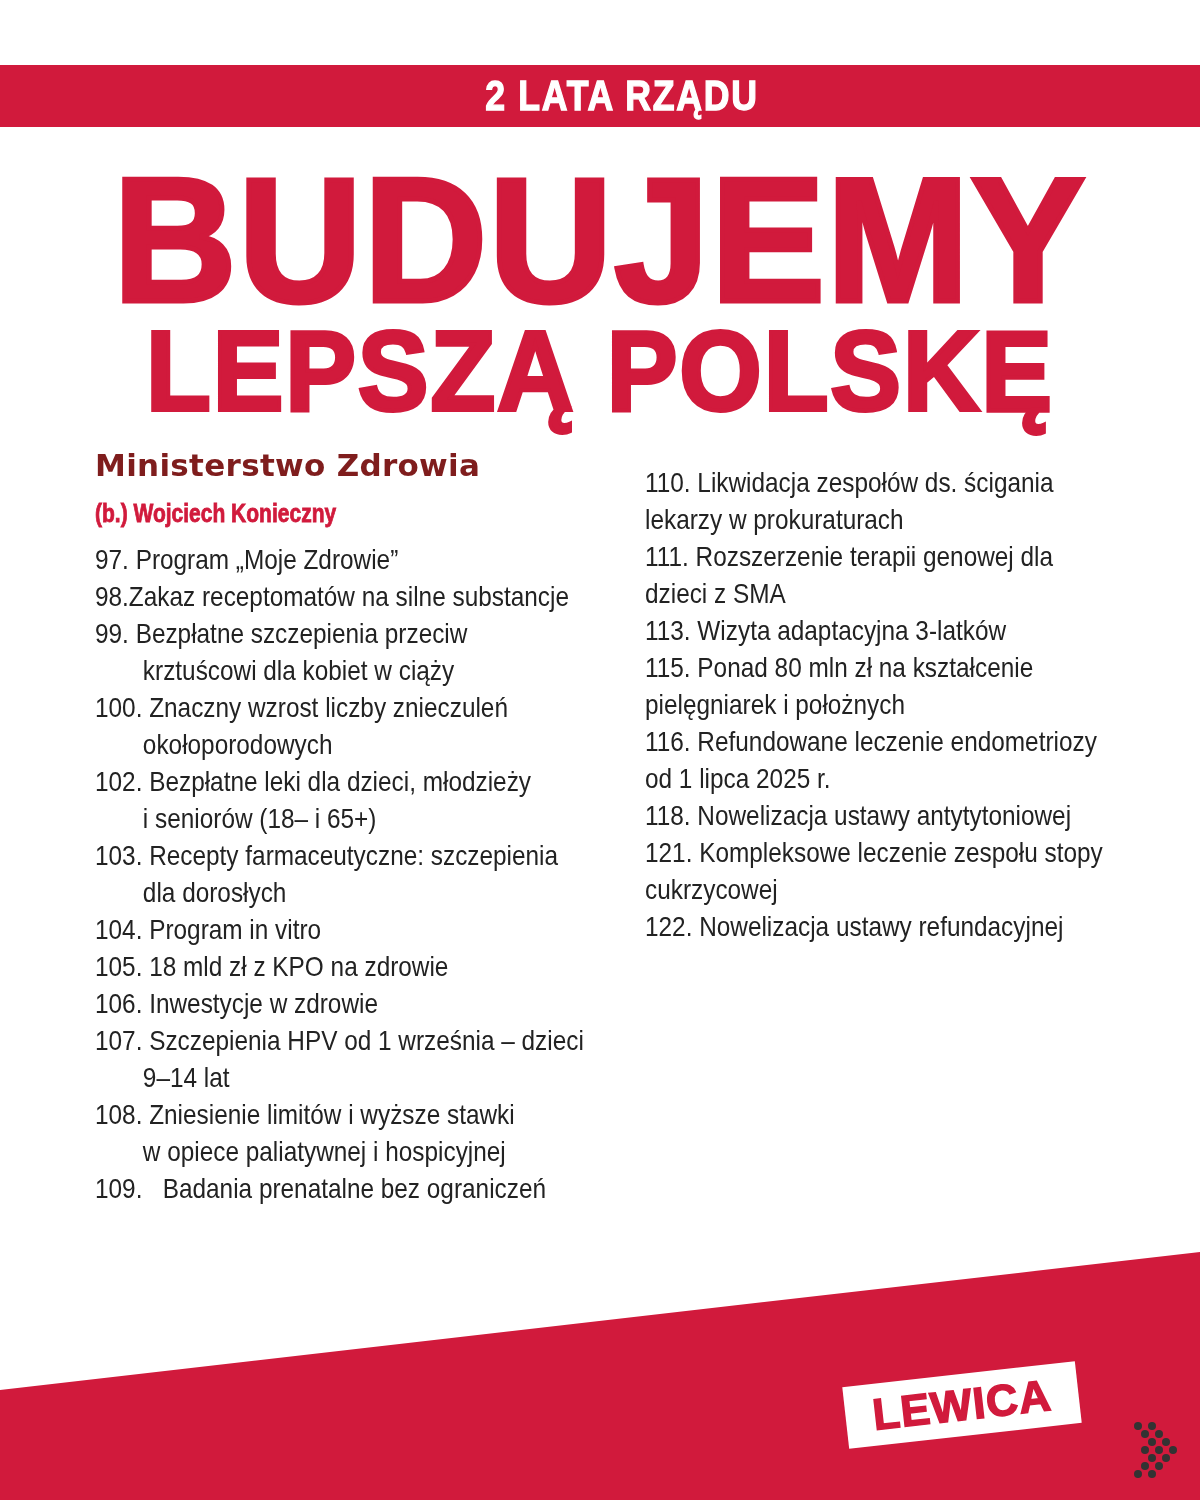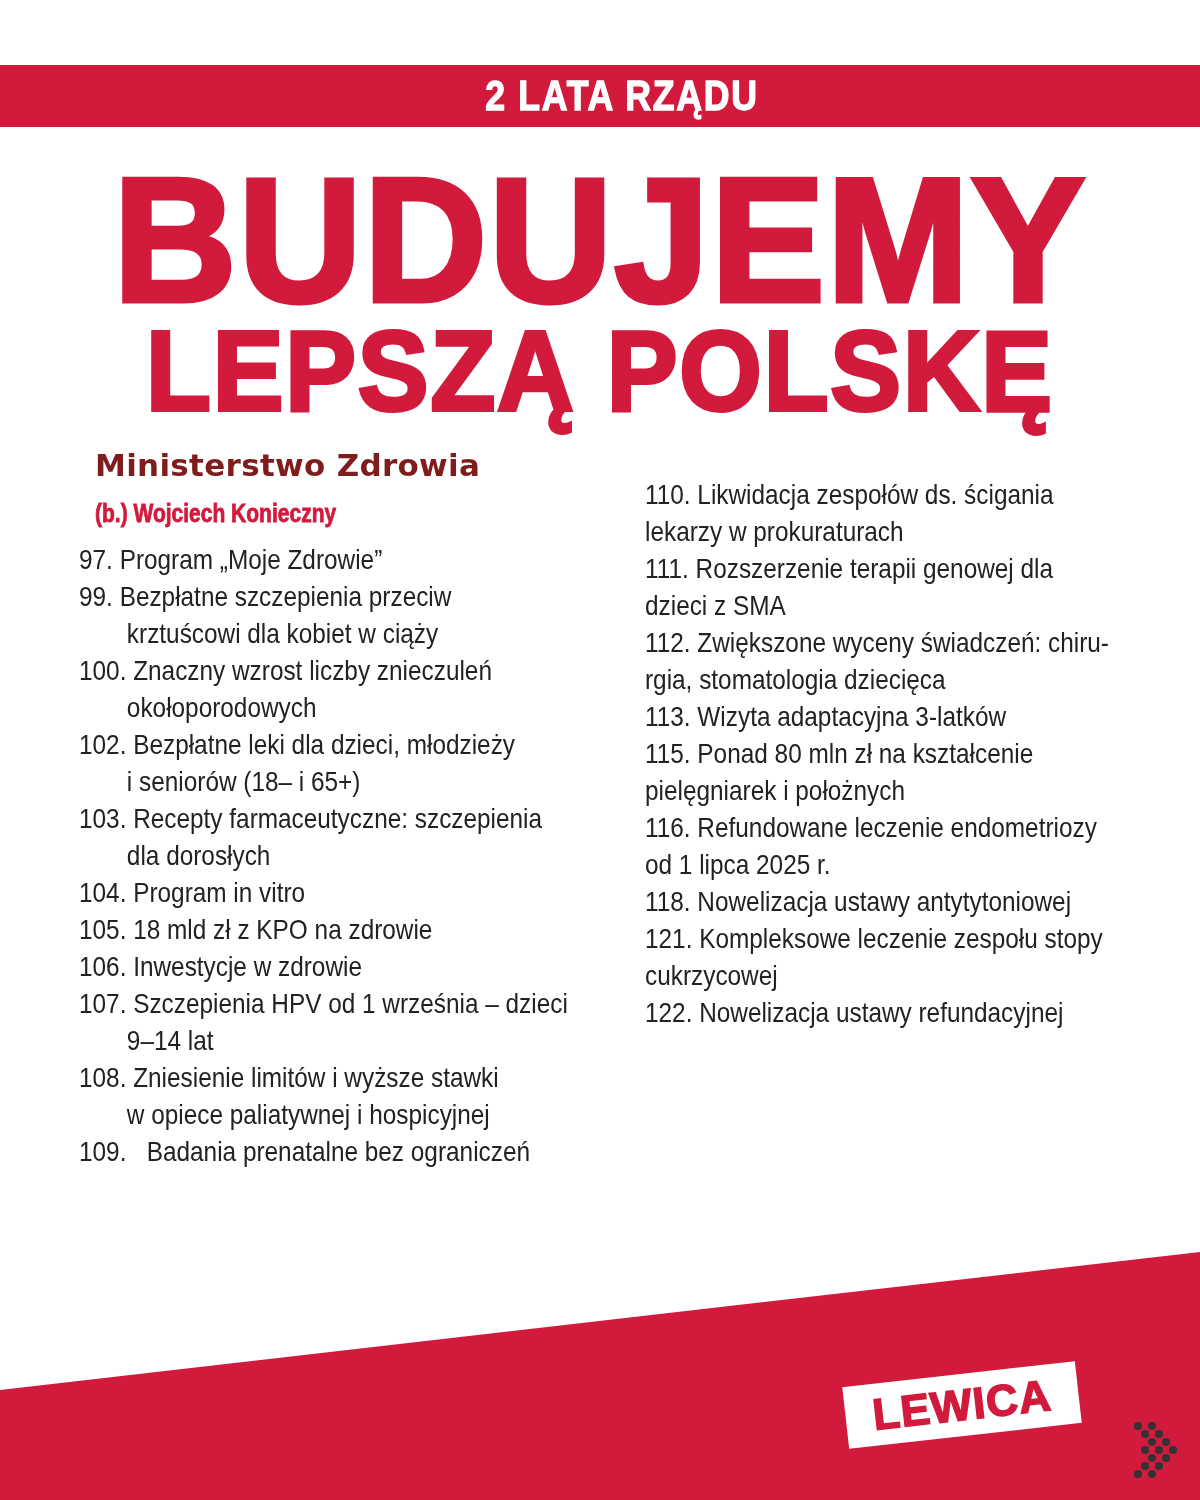--- a/index.html
+++ b/index.html
@@ -50,22 +50,22 @@
     -webkit-text-stroke:.8px currentColor;
     transform:scaleX(.84);transform-origin:left center;
     white-space:nowrap;
   }
   
   .col{position:absolute;font-size:28px;color:var(--text,#222222);}
   .col .line{
     white-space:nowrap;line-height:37px;height:37px;
     transform:scaleX(.87);transform-origin:0 50%;
   }
-  .col-left{left:79px;top:541px;width:520px;}
-  .col-right{left:645px;top:476px;width:480px;}
+  .col-left{left:95px;top:541px;width:520px;}
+  .col-right{left:645px;top:464px;width:480px;}
   .col-left .line.indent{padding-left:55px;}
   
   .footer-band{
     position:absolute;left:0;top:1240px;width:1200px;height:260px;
     background:var(--red,#d11a3c);
     clip-path:polygon(0 57.7%,100% 4.6%,100% 100%,0 100%);
   }
   .lewica-box{
     position:absolute;left:845px;top:1374px;width:234px;height:62px;
     background:#ffffff;transform:rotate(-6.4deg);
@@ -90,20 +90,23 @@
 
   <div class="h1">BUDUJEMY</div>
   <div class="h2">LEPSZĄ POLSKĘ</div>
 
   <div class="ministry">Ministerstwo Zdrowia</div>
   <div class="minister">(b.) Wojciech Konieczny</div>
 
   <div class="col col-left" id="col-left">
       <div class="item">
         <div class="line">97. Program „Moje Zdrowie”</div>
+      </div>
+      <div class="item">
+        <div class="line">98.Zakaz receptomatów na silne substancje</div>
       </div>
       <div class="item">
         <div class="line">99. Bezpłatne szczepienia przeciw</div>
         <div class="line indent">krztuścowi dla kobiet w ciąży</div>
       </div>
       <div class="item">
         <div class="line">100. Znaczny wzrost liczby znieczuleń</div>
         <div class="line indent">okołoporodowych</div>
       </div>
       <div class="item">
@@ -136,24 +139,20 @@
       </div>
     </div>
   <div class="col col-right" id="col-right">
       <div class="item">
         <div class="line">110. Likwidacja zespołów ds. ścigania</div>
         <div class="line">lekarzy w prokuraturach</div>
       </div>
       <div class="item">
         <div class="line">111. Rozszerzenie terapii genowej dla</div>
         <div class="line">dzieci z SMA</div>
-      </div>
-      <div class="item">
-        <div class="line">112. Zwiększone wyceny świadczeń: chiru-</div>
-        <div class="line">rgia, stomatologia dziecięca</div>
       </div>
       <div class="item">
         <div class="line">113. Wizyta adaptacyjna 3-latków</div>
       </div>
       <div class="item">
         <div class="line">115. Ponad 80 mln zł na kształcenie</div>
         <div class="line">pielęgniarek i położnych</div>
       </div>
       <div class="item">
         <div class="line">116. Refundowane leczenie endometriozy</div>

